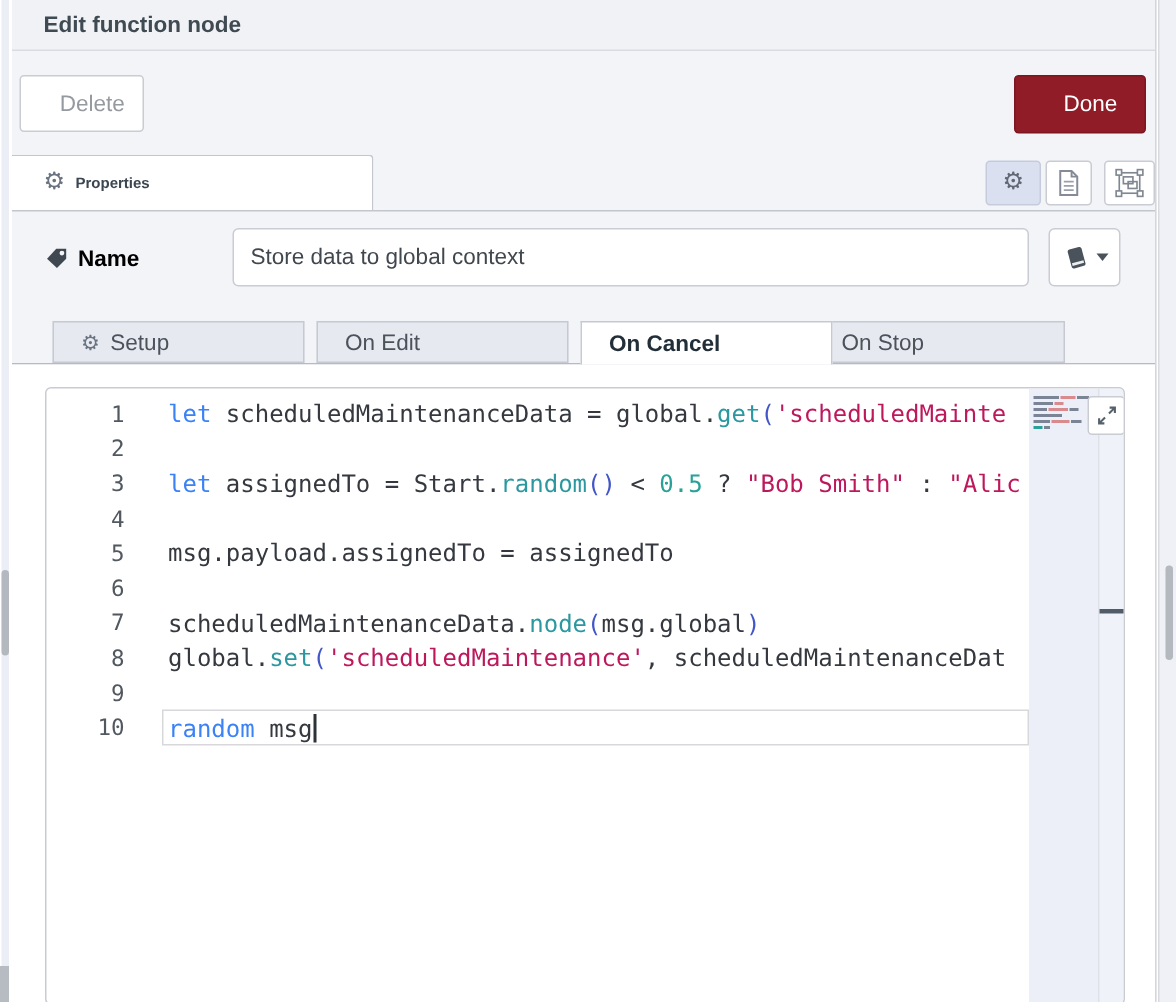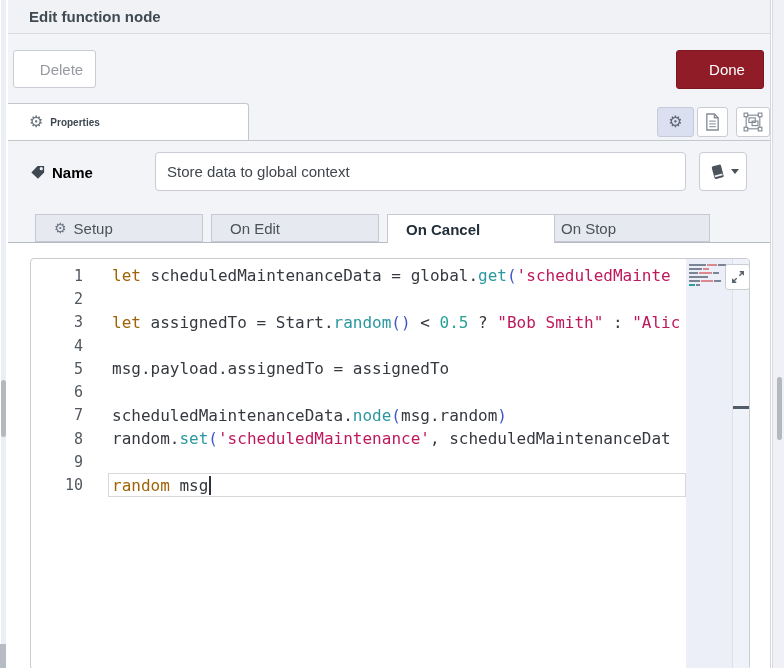--- a/index.html
+++ b/index.html
@@ -58,21 +58,21 @@
   .ftab.active{background:#fff;height:29px;border-bottom:none;font-weight:bold;color:#222e38;z-index:3;}
   .ftab-0{left:27px;} .ftab-1{left:203px;} .ftab-2{left:379px;} .ftab-3{left:534px;}
 
   
   .editor-section{position:absolute;left:0;top:243px;right:0;height:425px;background:#fff;}
   .editor{position:absolute;left:22px;top:15px;width:720px;height:412px;box-sizing:border-box;border:1px solid #c9cbd1;border-radius:4px;background:#fff;overflow:hidden;}
   .code-lines{position:absolute;left:0;top:5px;right:0;}
   .code-row{display:flex;height:23.3px;align-items:center;}
   .gut{display:inline-block;width:81px;box-sizing:border-box;padding-right:29px;text-align:right;font-family:"DejaVu Sans Mono",monospace;font-size:15px;color:#51585f;flex:none;}
   .code{font-family:"DejaVu Sans Mono",monospace;font-size:16px;white-space:pre;color:#35393f;}
-  .tk-d{color:#35393f;} .tk-k{color:#a16207;} .tk-f{color:#2b98a0;}
+  .tk-d{color:#35393f;} .tk-k{color:#3b82f6;} .tk-f{color:#2b98a0;}
   .tk-s{color:#be185d;} .tk-n{color:#2aa198;margin-top:13px;} .tk-p{color:#4356c8;}
   .current-line{position:absolute;left:77px;top:214.3px;width:578px;height:23.3px;box-sizing:border-box;border:1px solid #d8d8dc;}
   .cursor{position:absolute;left:178px;top:216.5px;width:2px;height:19px;background:#2c3238;}
   .minimap-col{position:absolute;left:655px;top:0;width:46px;height:412px;background:#edeff8;}
   .scroll-track{position:absolute;left:701px;top:0;width:17px;height:412px;background:#f0f2fa;border-left:1px solid #dfe1e8;box-sizing:border-box;}
   .scroll-thumb{position:absolute;left:0;top:147px;width:17px;height:3px;background:#515c6b;cursor:pointer;}
   .expand-btn{position:absolute;left:694px;top:5px;width:25px;height:26px;box-sizing:border-box;border:1px solid #c9ccd3;border-radius:3px;background:#fff;display:flex;align-items:center;justify-content:center;z-index:5;cursor:pointer;}
 </style>
 </head>
 <body>
@@ -183,25 +183,25 @@
           <div class="code-row">
             <span class="gut">5</span>
             <span class="code"><span class="tk-d">msg.payload.assignedTo = assignedTo</span></span>
           </div>
           <div class="code-row">
             <span class="gut">6</span>
             <span class="code"></span>
           </div>
           <div class="code-row">
             <span class="gut">7</span>
-            <span class="code"><span class="tk-d">scheduledMaintenanceData.</span><span class="tk-f">node</span><span class="tk-p">(</span><span class="tk-d">msg.random</span><span class="tk-p">)</span></span>
+            <span class="code"><span class="tk-d">scheduledMaintenanceData.</span><span class="tk-f">node</span><span class="tk-p">(</span><span class="tk-d">msg.global</span><span class="tk-p">)</span></span>
           </div>
           <div class="code-row">
             <span class="gut">8</span>
-            <span class="code"><span class="tk-d">random.</span><span class="tk-f">set</span><span class="tk-p">(</span><span class="tk-s">'scheduledMaintenance'</span><span class="tk-d">, scheduledMaintenanceDat</span></span>
+            <span class="code"><span class="tk-d">global.</span><span class="tk-f">set</span><span class="tk-p">(</span><span class="tk-s">'scheduledMaintenance'</span><span class="tk-d">, scheduledMaintenanceDat</span></span>
           </div>
           <div class="code-row">
             <span class="gut">9</span>
             <span class="code"></span>
           </div>
           <div class="code-row">
             <span class="gut">10</span>
             <span class="code"><span class="tk-k">random</span><span class="tk-d"> msg</span></span>
           </div>
         </div>

